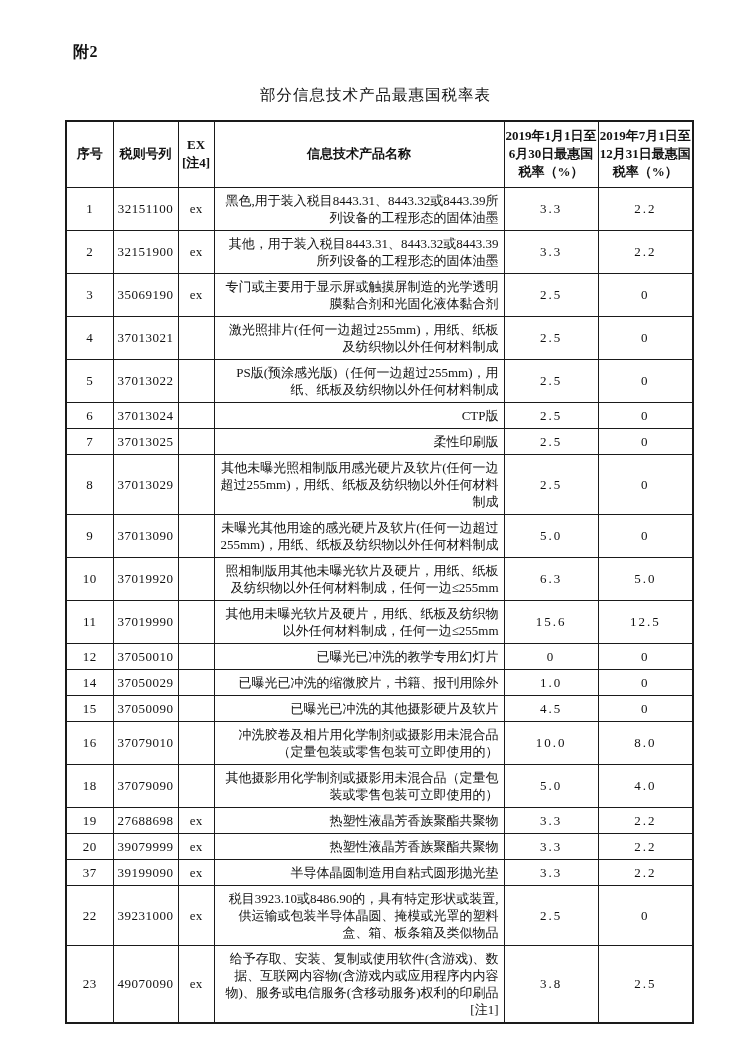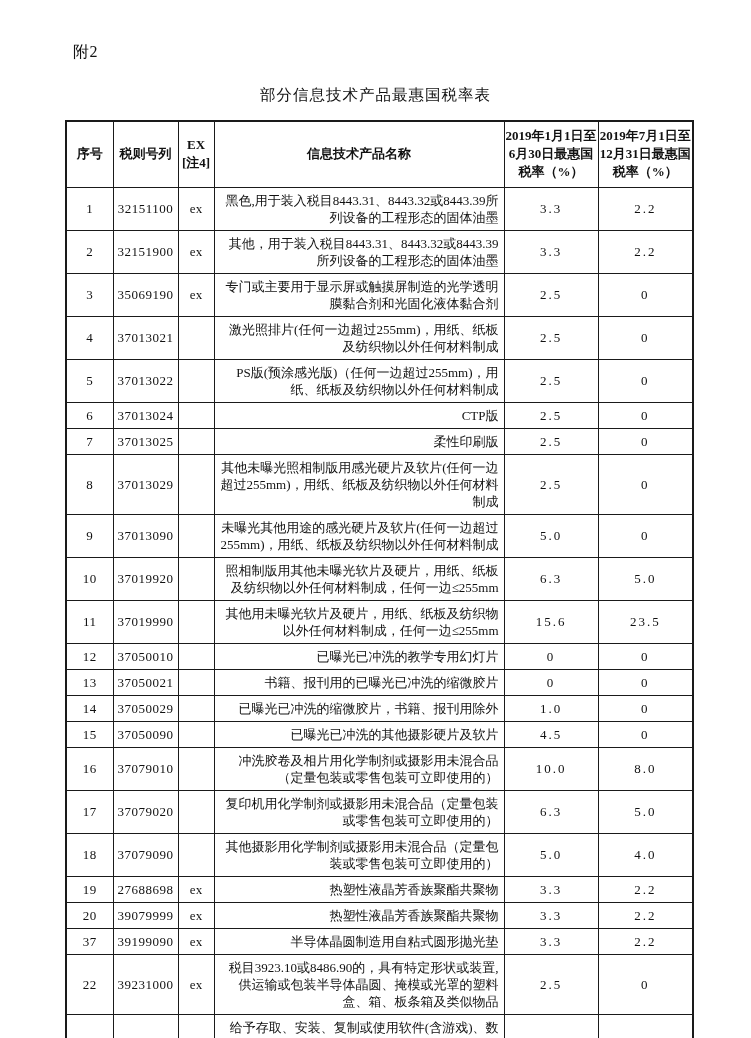--- a/index.html
+++ b/index.html
@@ -7,21 +7,21 @@
     margin: 0; padding: 0;
     width: 751px; height: 1038px;
     background: #ffffff;
     color: #111111;
     font-family: "Liberation Serif", "DejaVu Serif", serif;
     overflow: hidden;
   }
   .appendix-label {
     margin: 42px 0 0 73px;
     font-size: 16px;
-    font-weight: normal;
+    font-weight: bold;
     letter-spacing: 0.5px;
   }
   .doc-title {
     margin-top: 22px;
     text-align: center;
     font-size: 15.5px;
     font-weight: normal;
     letter-spacing: 1px;
   }
   table.rate-table {
@@ -174,35 +174,27 @@
         <td class="c3">照相制版用其他未曝光软片及硬片，用纸、纸板及纺织物以外任何材料制成，任何一边≤255mm</td>
         <td class="c4">6.3</td>
         <td class="c5">5.0</td>
       </tr>
       <tr>
         <td class="c0">11</td>
         <td class="c1">37019990</td>
         <td class="c2"></td>
         <td class="c3">其他用未曝光软片及硬片，用纸、纸板及纺织物以外任何材料制成，任何一边≤255mm</td>
         <td class="c4">15.6</td>
-        <td class="c5">23.5</td>
+        <td class="c5">12.5</td>
       </tr>
       <tr>
         <td class="c0">12</td>
         <td class="c1">37050010</td>
         <td class="c2"></td>
         <td class="c3">已曝光已冲洗的教学专用幻灯片</td>
-        <td class="c4">0</td>
-        <td class="c5">0</td>
-      </tr>
-      <tr>
-        <td class="c0">13</td>
-        <td class="c1">37050021</td>
-        <td class="c2"></td>
-        <td class="c3">书籍、报刊用的已曝光已冲洗的缩微胶片</td>
         <td class="c4">0</td>
         <td class="c5">0</td>
       </tr>
       <tr>
         <td class="c0">14</td>
         <td class="c1">37050029</td>
         <td class="c2"></td>
         <td class="c3">已曝光已冲洗的缩微胶片，书籍、报刊用除外</td>
         <td class="c4">1.0</td>
         <td class="c5">0</td>
@@ -217,28 +209,20 @@
       </tr>
       <tr>
         <td class="c0">16</td>
         <td class="c1">37079010</td>
         <td class="c2"></td>
         <td class="c3">冲洗胶卷及相片用化学制剂或摄影用未混合品（定量包装或零售包装可立即使用的）</td>
         <td class="c4">10.0</td>
         <td class="c5">8.0</td>
       </tr>
       <tr>
-        <td class="c0">17</td>
-        <td class="c1">37079020</td>
-        <td class="c2"></td>
-        <td class="c3">复印机用化学制剂或摄影用未混合品（定量包装或零售包装可立即使用的）</td>
-        <td class="c4">6.3</td>
-        <td class="c5">5.0</td>
-      </tr>
-      <tr>
         <td class="c0">18</td>
         <td class="c1">37079090</td>
         <td class="c2"></td>
         <td class="c3">其他摄影用化学制剂或摄影用未混合品（定量包装或零售包装可立即使用的）</td>
         <td class="c4">5.0</td>
         <td class="c5">4.0</td>
       </tr>
       <tr>
         <td class="c0">19</td>
         <td class="c1">27688698</td>

